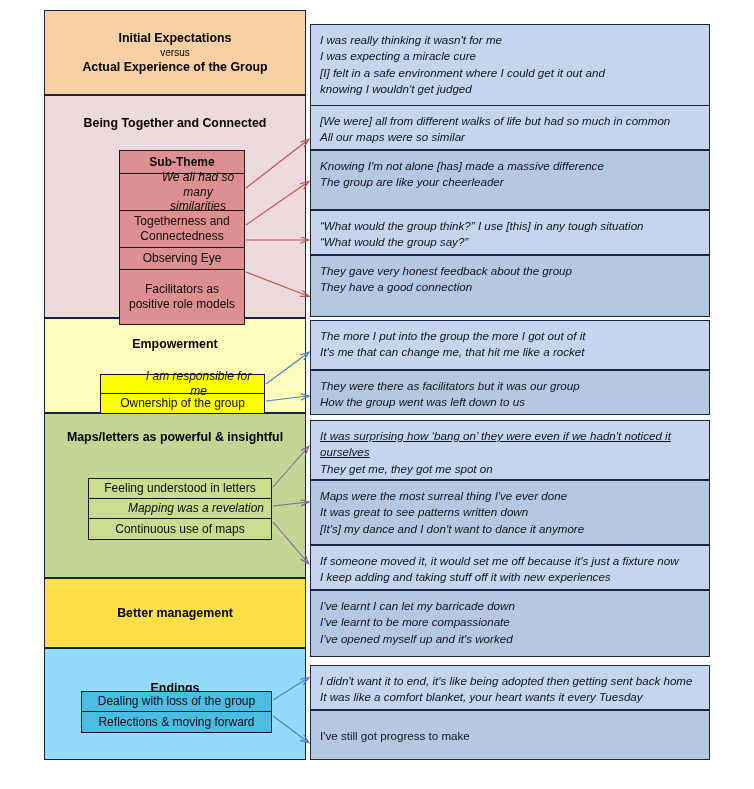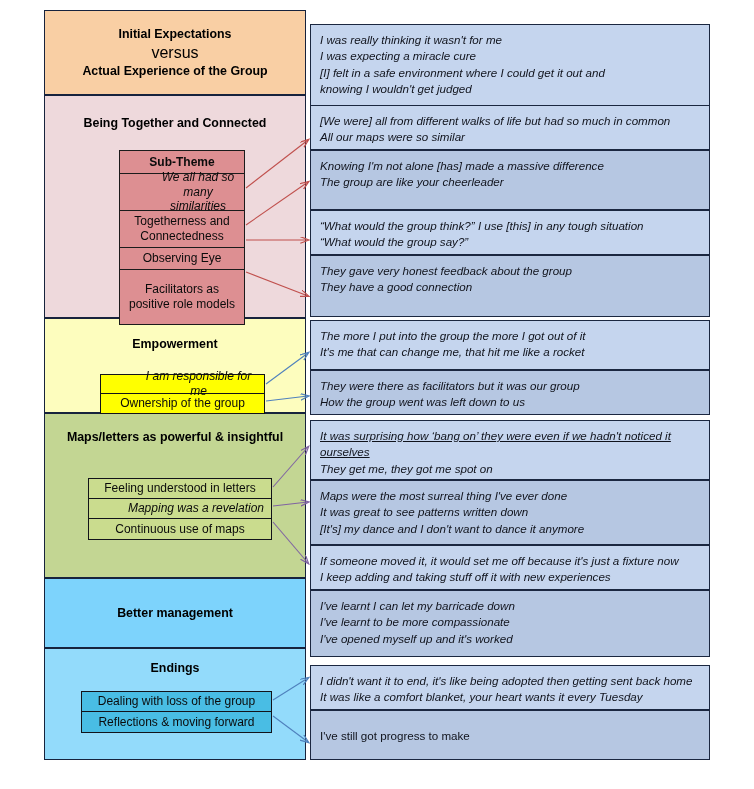--- a/index.html
+++ b/index.html
@@ -102,21 +102,21 @@
   .sub-blue .subrow:last-child { border-bottom: none; }
 </style>
 </head>
 <body>
 
 <div id="board">
 
   <div class="theme" style="top:10px; height:85px; background:#f9cfa4; justify-content:center;">
     <div class="theme-title">
       <div>Initial Expectations</div>
-      <div style="font-weight:normal;font-size:16px;">versus</div>
+      <div style="font-weight:normal;font-size:10px;">versus</div>
       <div>Actual Experience of the Group</div>
     </div>
   </div>
 
   <div class="theme" style="top:95px; height:223px; background:#eed9dc;">
     <div class="theme-title" style="margin-top:19px;">
       <div>Being Together and Connected</div>
     </div>
   </div>
 
@@ -125,28 +125,28 @@
       <div>Empowerment</div>
     </div>
   </div>
 
   <div class="theme" style="top:413px; height:165px; background:#c3d693;">
     <div class="theme-title" style="margin-top:15px;">
       <div>Maps/letters as powerful &amp; insightful</div>
     </div>
   </div>
 
-  <div class="theme" style="top:578px; height:70px; background:#7dd3fc; justify-content:center;">
+  <div class="theme" style="top:578px; height:70px; background:#fde047; justify-content:center;">
     <div class="theme-title">
       <div>Better management</div>
     </div>
   </div>
 
   <div class="theme" style="top:648px; height:112px; background:#93dbfb;">
-    <div class="theme-title" style="margin-top:11px;">
+    <div class="theme-title" style="margin-top:31px;">
       <div>Endings</div>
     </div>
   </div>
 
   <div class="substack sub-pink" style="left:119px; top:150px; width:126px;">
     <div class="subrow head" style="height:23px;">Sub-Theme</div>
     <div class="subrow ital" style="height:37px;">We all had so many similarities</div>
     <div class="subrow" style="height:37px;">Togetherness and Connectedness</div>
     <div class="subrow" style="height:22px;">Observing Eye</div>
     <div class="subrow" style="height:54px;">Facilitators as positive role models</div>

